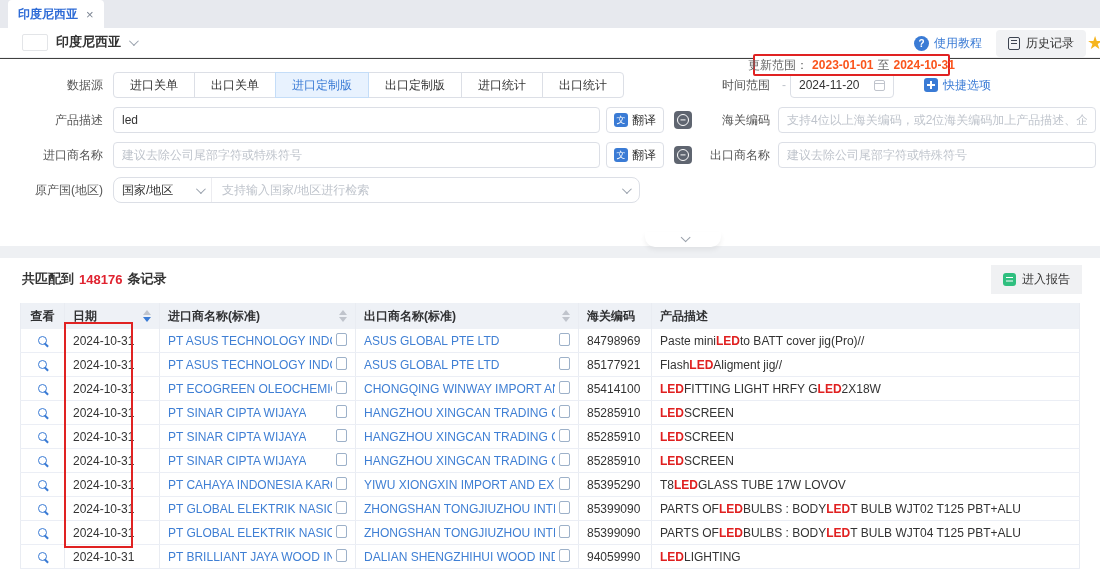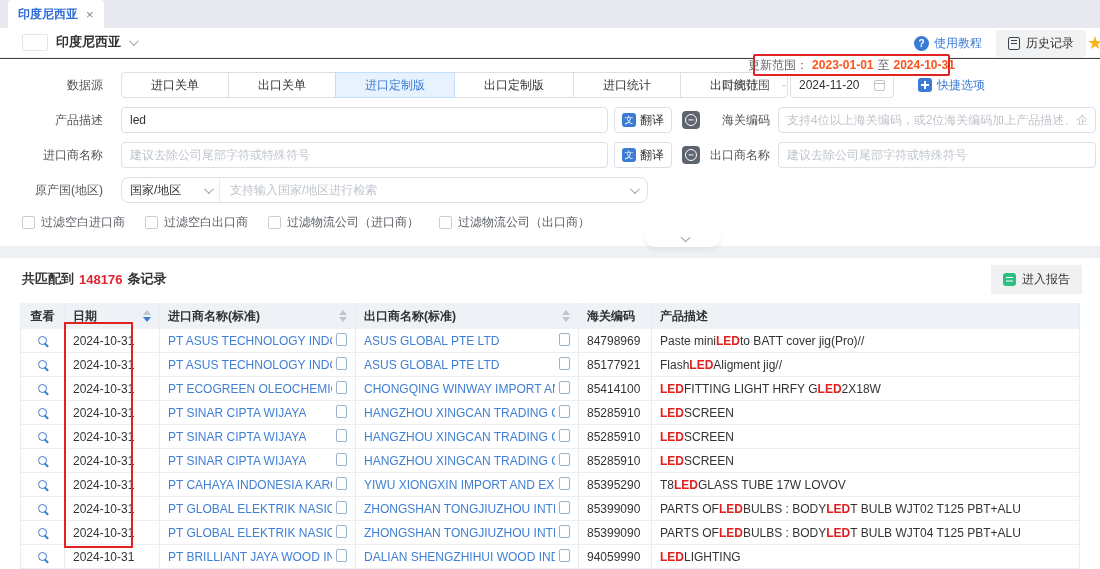--- a/index.html
+++ b/index.html
@@ -30,40 +30,40 @@
   .star { position:absolute; left:1087px; top:32px; color:#f6b51e; font-size:18px; }
 
   
   .upd-box { position:absolute; left:753px; top:54px; width:197px; height:22px; border:2px solid #e02222; border-radius:2px;
              display:flex; align-items:center; justify-content:center; gap:4px; background:#fff; z-index:6; white-space:nowrap; }
   .upd-box .g { color:#666; } .upd-box .o { color:#fa541c; font-weight:bold; }
 
   
   .filters { position:absolute; left:0; top:59px; width:1100px; height:187px; background:#fff; padding-top:13px; }
   .frow { position:relative; display:flex; align-items:center; margin-bottom:9px; height:26px; }
-  .flabel { width:103px; text-align:right; margin-right:18px; color:#555; flex:none; }
+  .flabel { width:103px; text-align:right; margin-right:10px; color:#555; flex:none; }
   .seg { display:flex; }
-  .seg-btn { height:26px; padding:0 29px; border:1px solid #dcdfe6; background:#fff; color:#333; display:flex; align-items:center; margin-left:-1px; cursor:pointer; white-space:nowrap; }
+  .seg-btn { height:26px; padding:0 16px; border:1px solid #dcdfe6; background:#fff; color:#333; display:flex; align-items:center; margin-left:-1px; cursor:pointer; white-space:nowrap; }
   .seg-btn:first-child { border-radius:4px 0 0 4px; margin-left:0; }
   .seg-btn:last-child { border-radius:0 4px 4px 0; }
   .seg-btn.on { background:#e8f2fe; color:#3a7bd5; border-color:#c4ddf8; z-index:1; }
   .inp { height:26px; border:1px solid #dcdfe6; border-radius:4px; background:#fff; display:flex; align-items:center; padding:0 8px; color:#333; }
   .inp .ph { color:#bfc4cc; white-space:nowrap; overflow:hidden; }
   .tr-btn { display:flex; align-items:center; gap:4px; margin-left:6px; border:1px solid #dcdfe6; border-radius:4px; height:26px; padding:0 7px; cursor:pointer; background:#fff; }
   .tr-ic { width:14px; height:14px; background:#3a7bd5; border-radius:3px; color:#fff; font-size:9px; line-height:14px; text-align:center; }
   .xbadge { width:18px; height:18px; background:#5f6570; border-radius:4px; margin-left:10px; position:relative; cursor:pointer; }
   .xbadge::before { content:""; position:absolute; left:50%; top:50%; width:10px; height:10px; border:1.3px solid #fff; border-radius:50%; transform:translate(-50%,-50%); }
   .xbadge::after { content:""; position:absolute; left:50%; top:50%; width:5px; height:1.2px; background:#fff; transform:translate(-50%,-50%); }
   .fright { position:absolute; left:646px; top:0; display:flex; align-items:center; height:26px; }
   .frlabel { width:124px; text-align:right; margin-right:8px; color:#555; flex:none; }
   .date-inp { width:104px; justify-content:space-between; }
   .cal { display:inline-block; width:11px; height:11px; border:1px solid #c0c4cc; border-radius:2px; position:relative; flex:none; }
   .cal::before { content:""; position:absolute; top:2px; left:0; right:0; height:1px; background:#c0c4cc; }
   .dash { color:#c0c4cc; margin:0 4px; }
-  .quick { display:flex; align-items:center; gap:5px; color:#3a7bd5; margin-left:24px; cursor:pointer; white-space:nowrap; }
+  .quick { display:flex; align-items:center; gap:5px; color:#3a7bd5; margin-left:30px; cursor:pointer; white-space:nowrap; }
   .qk-ic { width:14px; height:14px; background:#3a7bd5; border-radius:3px; position:relative; }
   .qk-ic::before { content:""; position:absolute; left:3px; top:6.2px; width:8px; height:1.5px; background:#fff; }
   .qk-ic::after  { content:""; position:absolute; left:6.2px; top:3px; width:1.5px; height:8px; background:#fff; }
   .origin-wrap { display:flex; align-items:center; width:527px; height:26px; border:1px solid #dcdfe6; border-radius:8px; }
   .origin-sel { display:flex; align-items:center; justify-content:space-between; width:98px; padding:0 8px; height:100%; border-right:1px solid #ececf0; cursor:pointer; }
   .origin-inp { flex:1; display:flex; align-items:center; justify-content:space-between; padding:0 10px; color:#bfc4cc; }
   .cbrow { margin-left:22px; gap:20px; height:20px; }
   .cbitem { display:flex; align-items:center; gap:6px; color:#5a5f66; cursor:pointer; }
   .cb { width:13px; height:13px; border:1px solid #c9ced6; border-radius:2px; background:#fff; flex:none; }
   .collapse { position:absolute; left:645px; top:232px; width:76px; height:15px; background:#fff; border-radius:0 0 10px 10px;
@@ -213,38 +213,20 @@
           <span>国家/地区</span>
           <span class="chev"></span>
         </div>
         <div class="origin-inp">
           <span class="ph">支持输入国家/地区进行检索</span>
           <span class="chev"></span>
         </div>
       </div>
     </div>
 
-    <div class="frow cbrow" id="cb-row">
-        <span class="cbitem">
-          <span class="cb"></span>
-          <span>过滤空白进口商</span>
-        </span>
-        <span class="cbitem">
-          <span class="cb"></span>
-          <span>过滤空白出口商</span>
-        </span>
-        <span class="cbitem">
-          <span class="cb"></span>
-          <span>过滤物流公司（进口商）</span>
-        </span>
-        <span class="cbitem">
-          <span class="cb"></span>
-          <span>过滤物流公司（出口商）</span>
-        </span>
-      </div>
   </div>
 
   <div class="collapse">
       <span class="chev"></span>
     </div>
   <div class="gap"></div>
 
   <div class="results">
     <div class="summary">
       <span>共匹配到</span>

